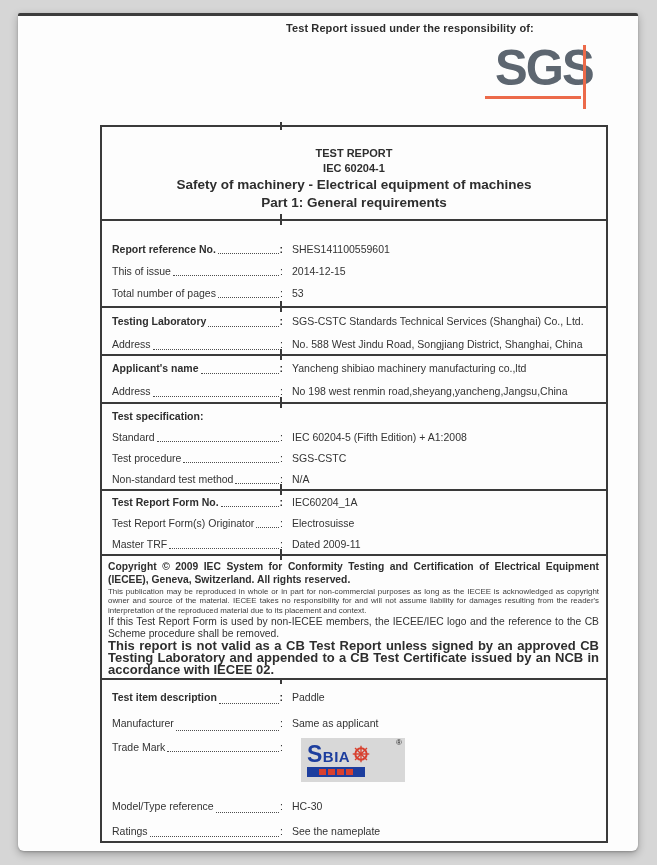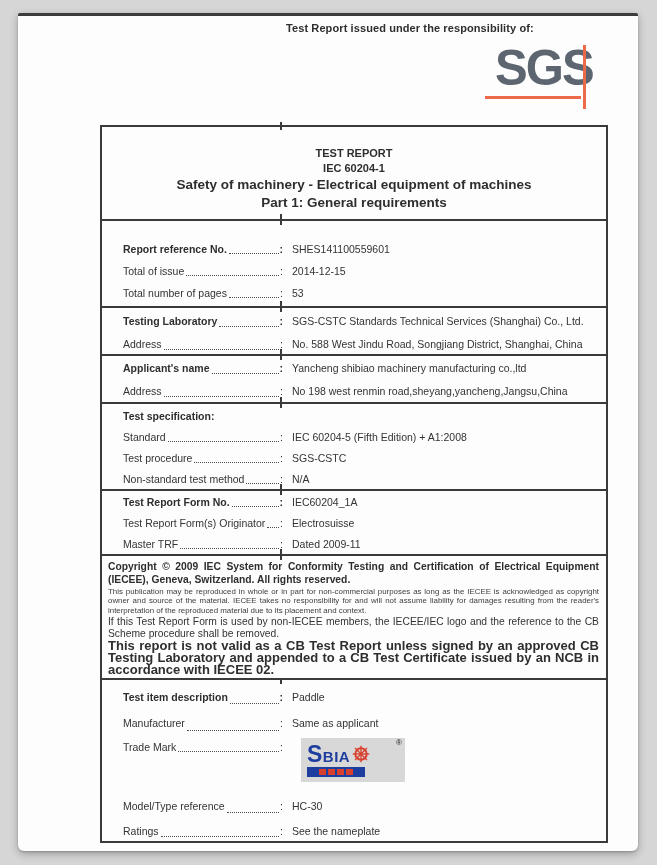--- a/index.html
+++ b/index.html
@@ -56,21 +56,21 @@
   .sec-lab       { height:48px; padding-top:2px; }
   .sec-applicant { height:48px; padding-top:1px; }
   .sec-spec      { height:87px; padding-top:2px; }
   .sec-form      { height:65px; padding-top:1px; }
   .sec-copy      { height:124px; padding:5px 7px 0 6px; }
   .sec-item      { flex:1; padding-top:4px; overflow:hidden; }
 
   .row { display:flex; height:22px; line-height:22px; }
   .sec-lab .row, .sec-applicant .row { height:23px; line-height:23px; }
   .sec-spec .row, .sec-form .row { height:21px; line-height:21px; }
-  .lc { width:181px; padding-left:21px; display:flex; flex-shrink:0; }
+  .lc { width:181px; padding-left:10px; display:flex; flex-shrink:0; }
   .lt { white-space:nowrap; }
   .b  { font-weight:bold; color:#2e2e2e; }
   .dots { flex:1; min-width:6px; border-bottom:1.5px dotted #4d4d4d; margin:0 1px 6px 2px; }
   .colon::before { content:":"; }
   .vc { flex:1; padding-left:9px; white-space:nowrap; overflow:hidden; }
 
   
   .cp-b  { font-size:10.3px; font-weight:bold; line-height:12.5px; text-align:justify; color:#2e2e2e; }
   .cp-s  { font-size:7.9px; line-height:9.3px; text-align:justify; color:#3d3d3d; margin-top:1px; }
   .cp-r  { font-size:10.3px; line-height:12px; text-align:justify; margin-top:1px; }
@@ -127,21 +127,21 @@
       <div class="row">
         <div class="lc b">
             <span class="lt">Report reference No.</span>
             <span class="dots"></span>
             <span class="colon"></span>
           </div>
         <div class="vc">SHES141100559601</div>
       </div>
       <div class="row">
         <div class="lc">
-            <span class="lt">Total of issue</span>
+            <span class="lt">This of issue</span>
             <span class="dots"></span>
             <span class="colon"></span>
           </div>
         <div class="vc">2014-12-15</div>
       </div>
       <div class="row">
         <div class="lc">
             <span class="lt">Total number of pages</span>
             <span class="dots"></span>
             <span class="colon"></span>

